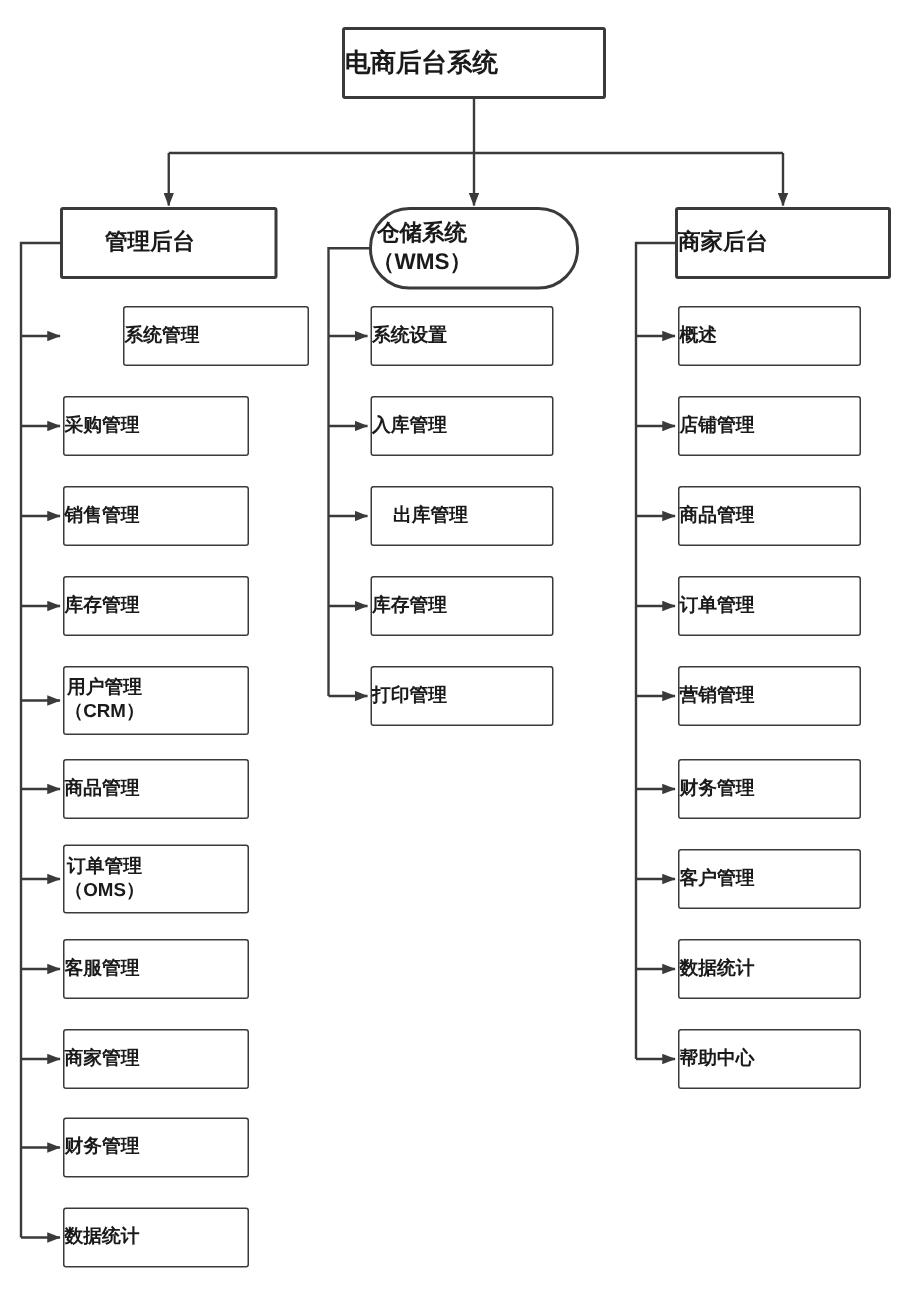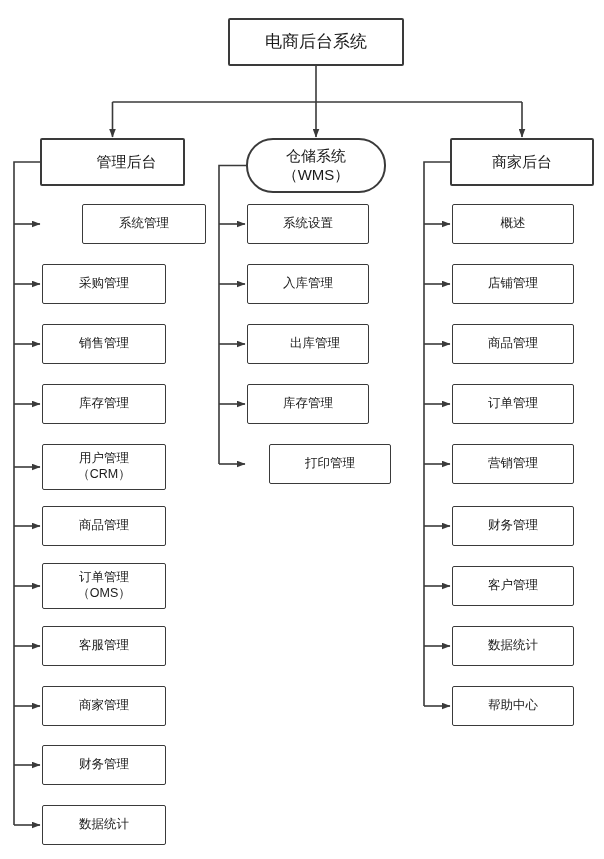--- a/index.html
+++ b/index.html
@@ -19,24 +19,25 @@
     overflow: hidden;
   }
   .node {
     position: absolute;
     box-sizing: border-box;
     border: 1.6px solid #3a3a3a;
     background: #ffffff;
     border-radius: 2px;
     display: flex;
     align-items: center;
-    justify-content: center;
+    justify-content: flex-start;
     text-align: center;
     line-height: 1.25;
     color: #1a1a1a;
+    font-weight: bold;
   }
   .node-root {
     font-size: 17px;
     border-width: 2px;
   }
   .node-col {
     font-size: 15px;
     border-width: 2px;
   }
   .node-leaf {
@@ -151,21 +152,21 @@
     </div>
     <div class="node node-leaf" style="left: 247px; top: 264px; width: 122px; height: 40px;">
       <span class="node-label">入库管理</span>
     </div>
     <div class="node node-leaf" style="left: 247px; top: 324px; width: 122px; height: 40px; padding-left: 14px;">
       <span class="node-label">出库管理</span>
     </div>
     <div class="node node-leaf" style="left: 247px; top: 384px; width: 122px; height: 40px;">
       <span class="node-label">库存管理</span>
     </div>
-    <div class="node node-leaf" style="left: 247px; top: 444px; width: 122px; height: 40px; margin-left: 22px;">
+    <div class="node node-leaf" style="left: 247px; top: 444px; width: 122px; height: 40px;">
       <span class="node-label">打印管理</span>
     </div>
     <div class="node node-col" style="left: 450px; top: 138px; width: 144px; height: 48px;">
       <span class="node-label">商家后台</span>
     </div>
     <div class="node node-leaf" style="left: 452px; top: 204px; width: 122px; height: 40px;">
       <span class="node-label">概述</span>
     </div>
     <div class="node node-leaf" style="left: 452px; top: 264px; width: 122px; height: 40px;">
       <span class="node-label">店铺管理</span>

